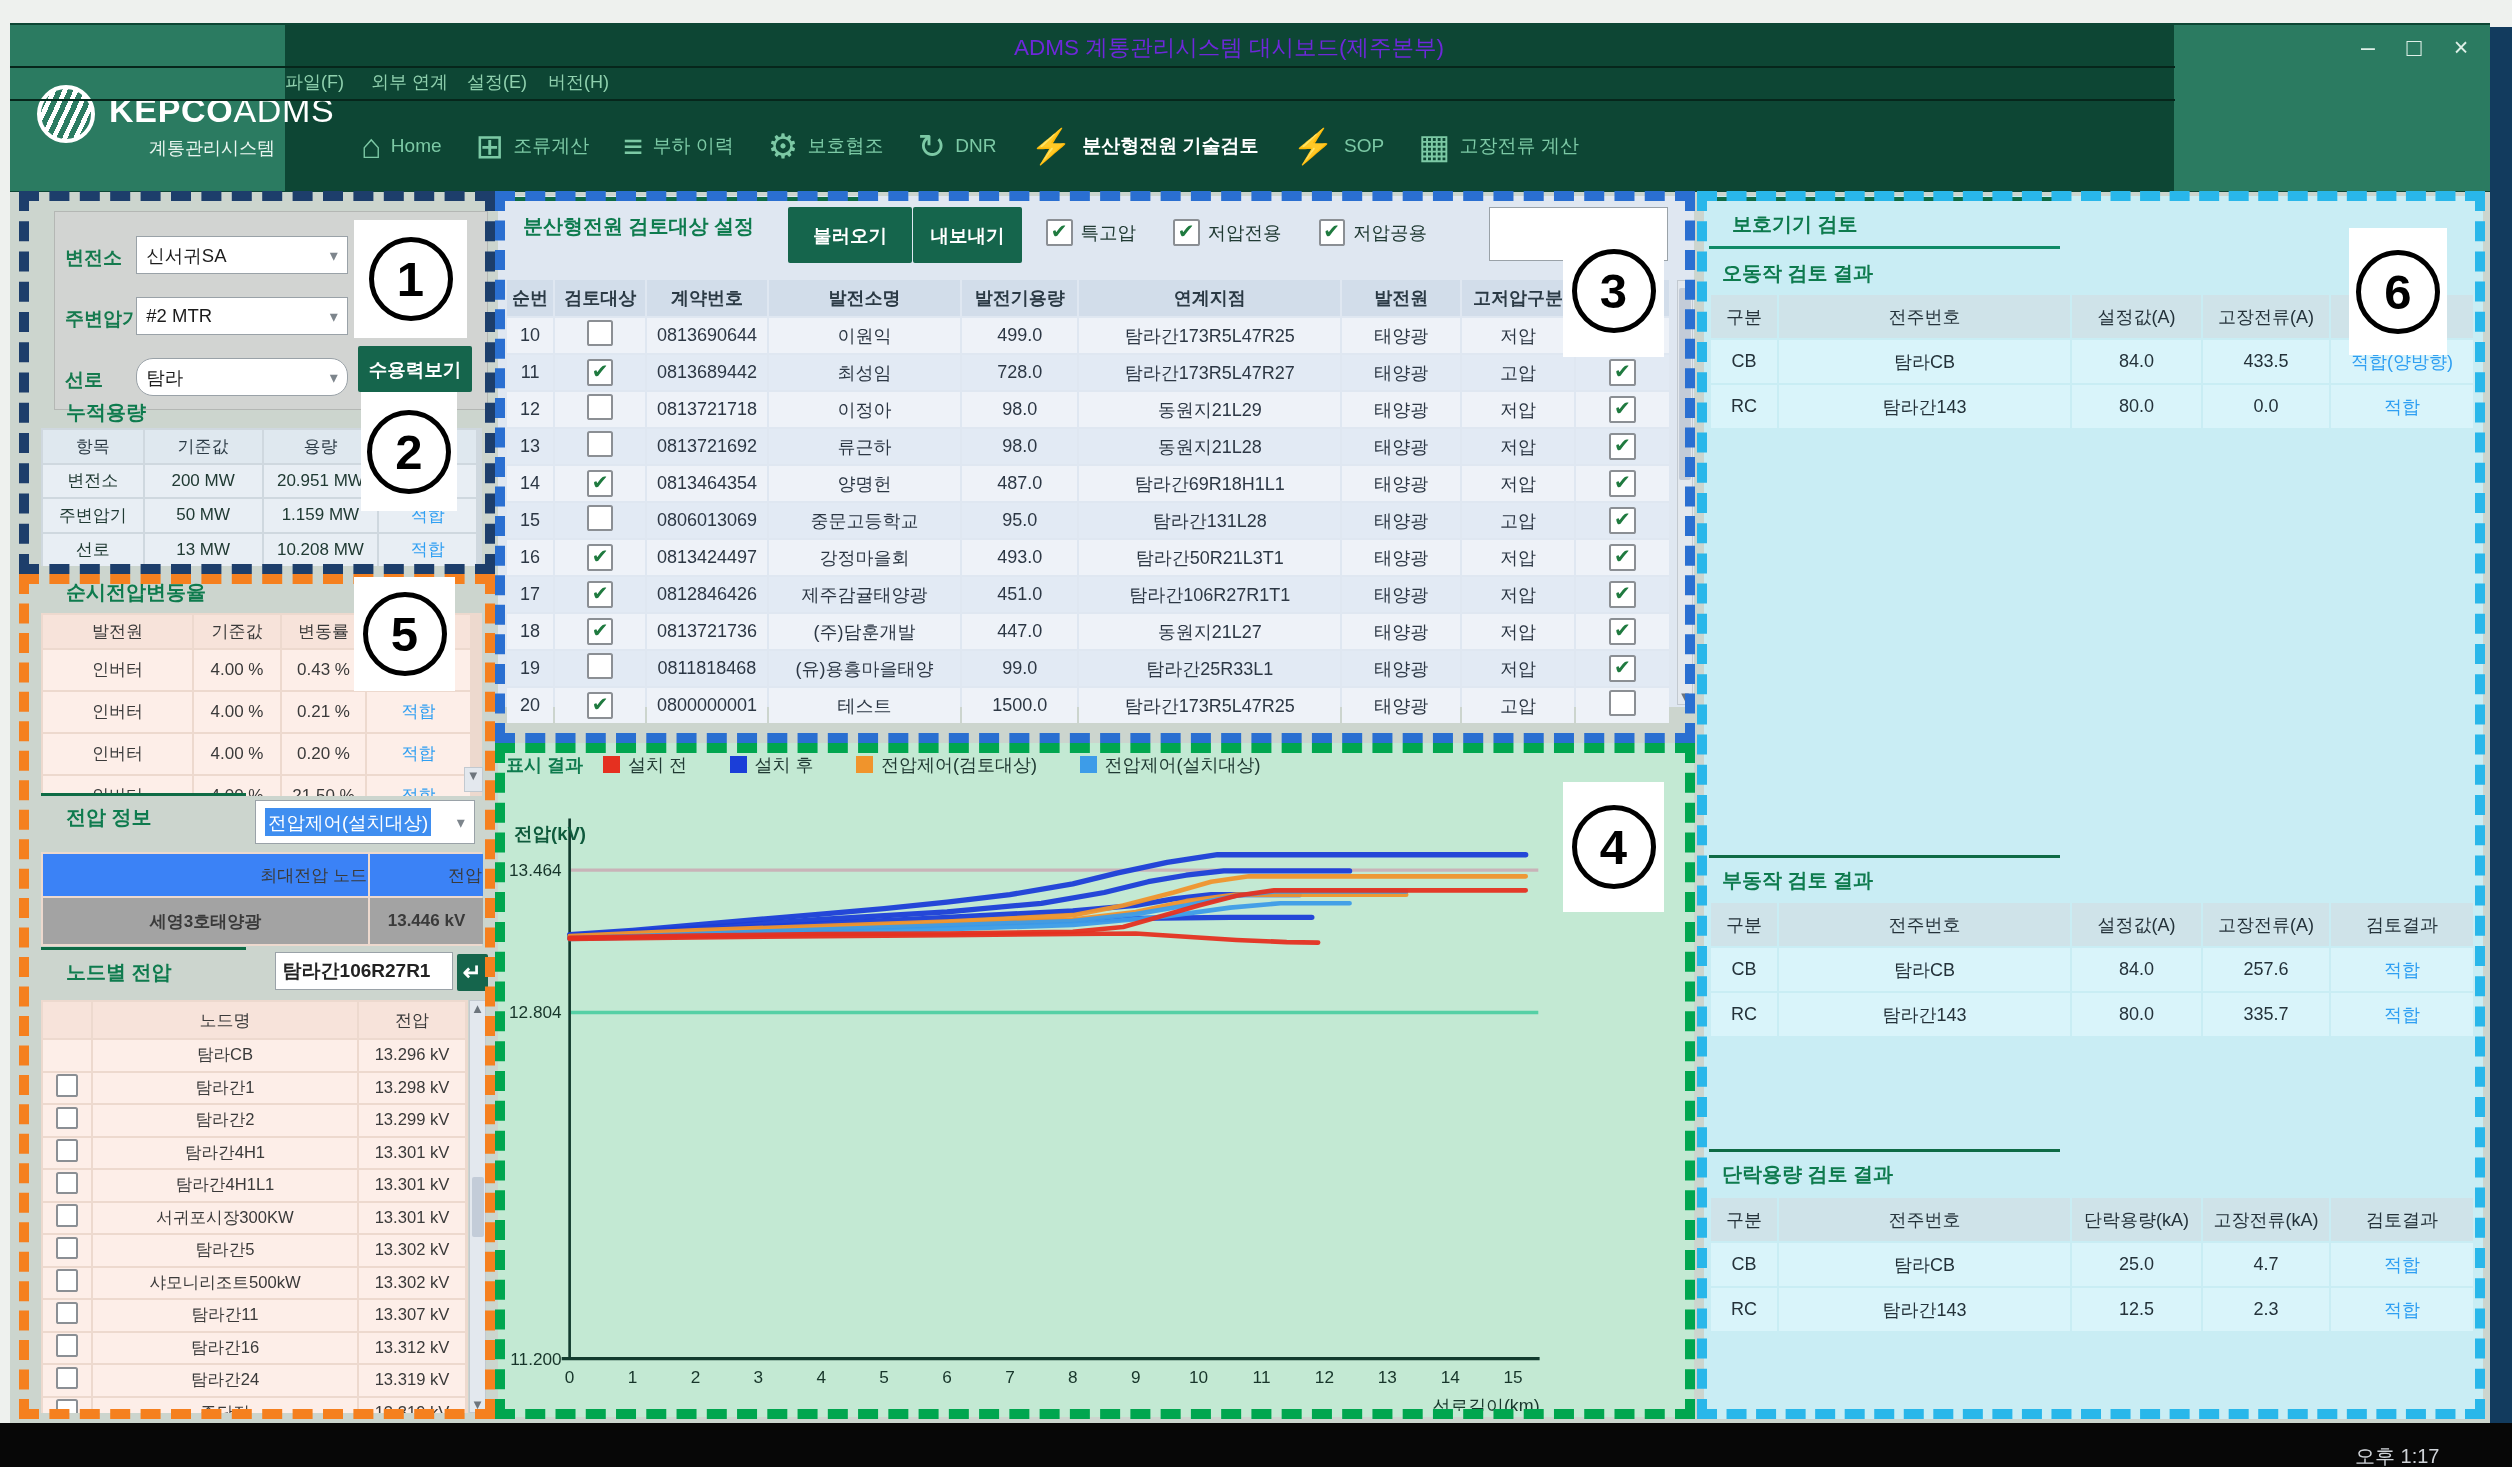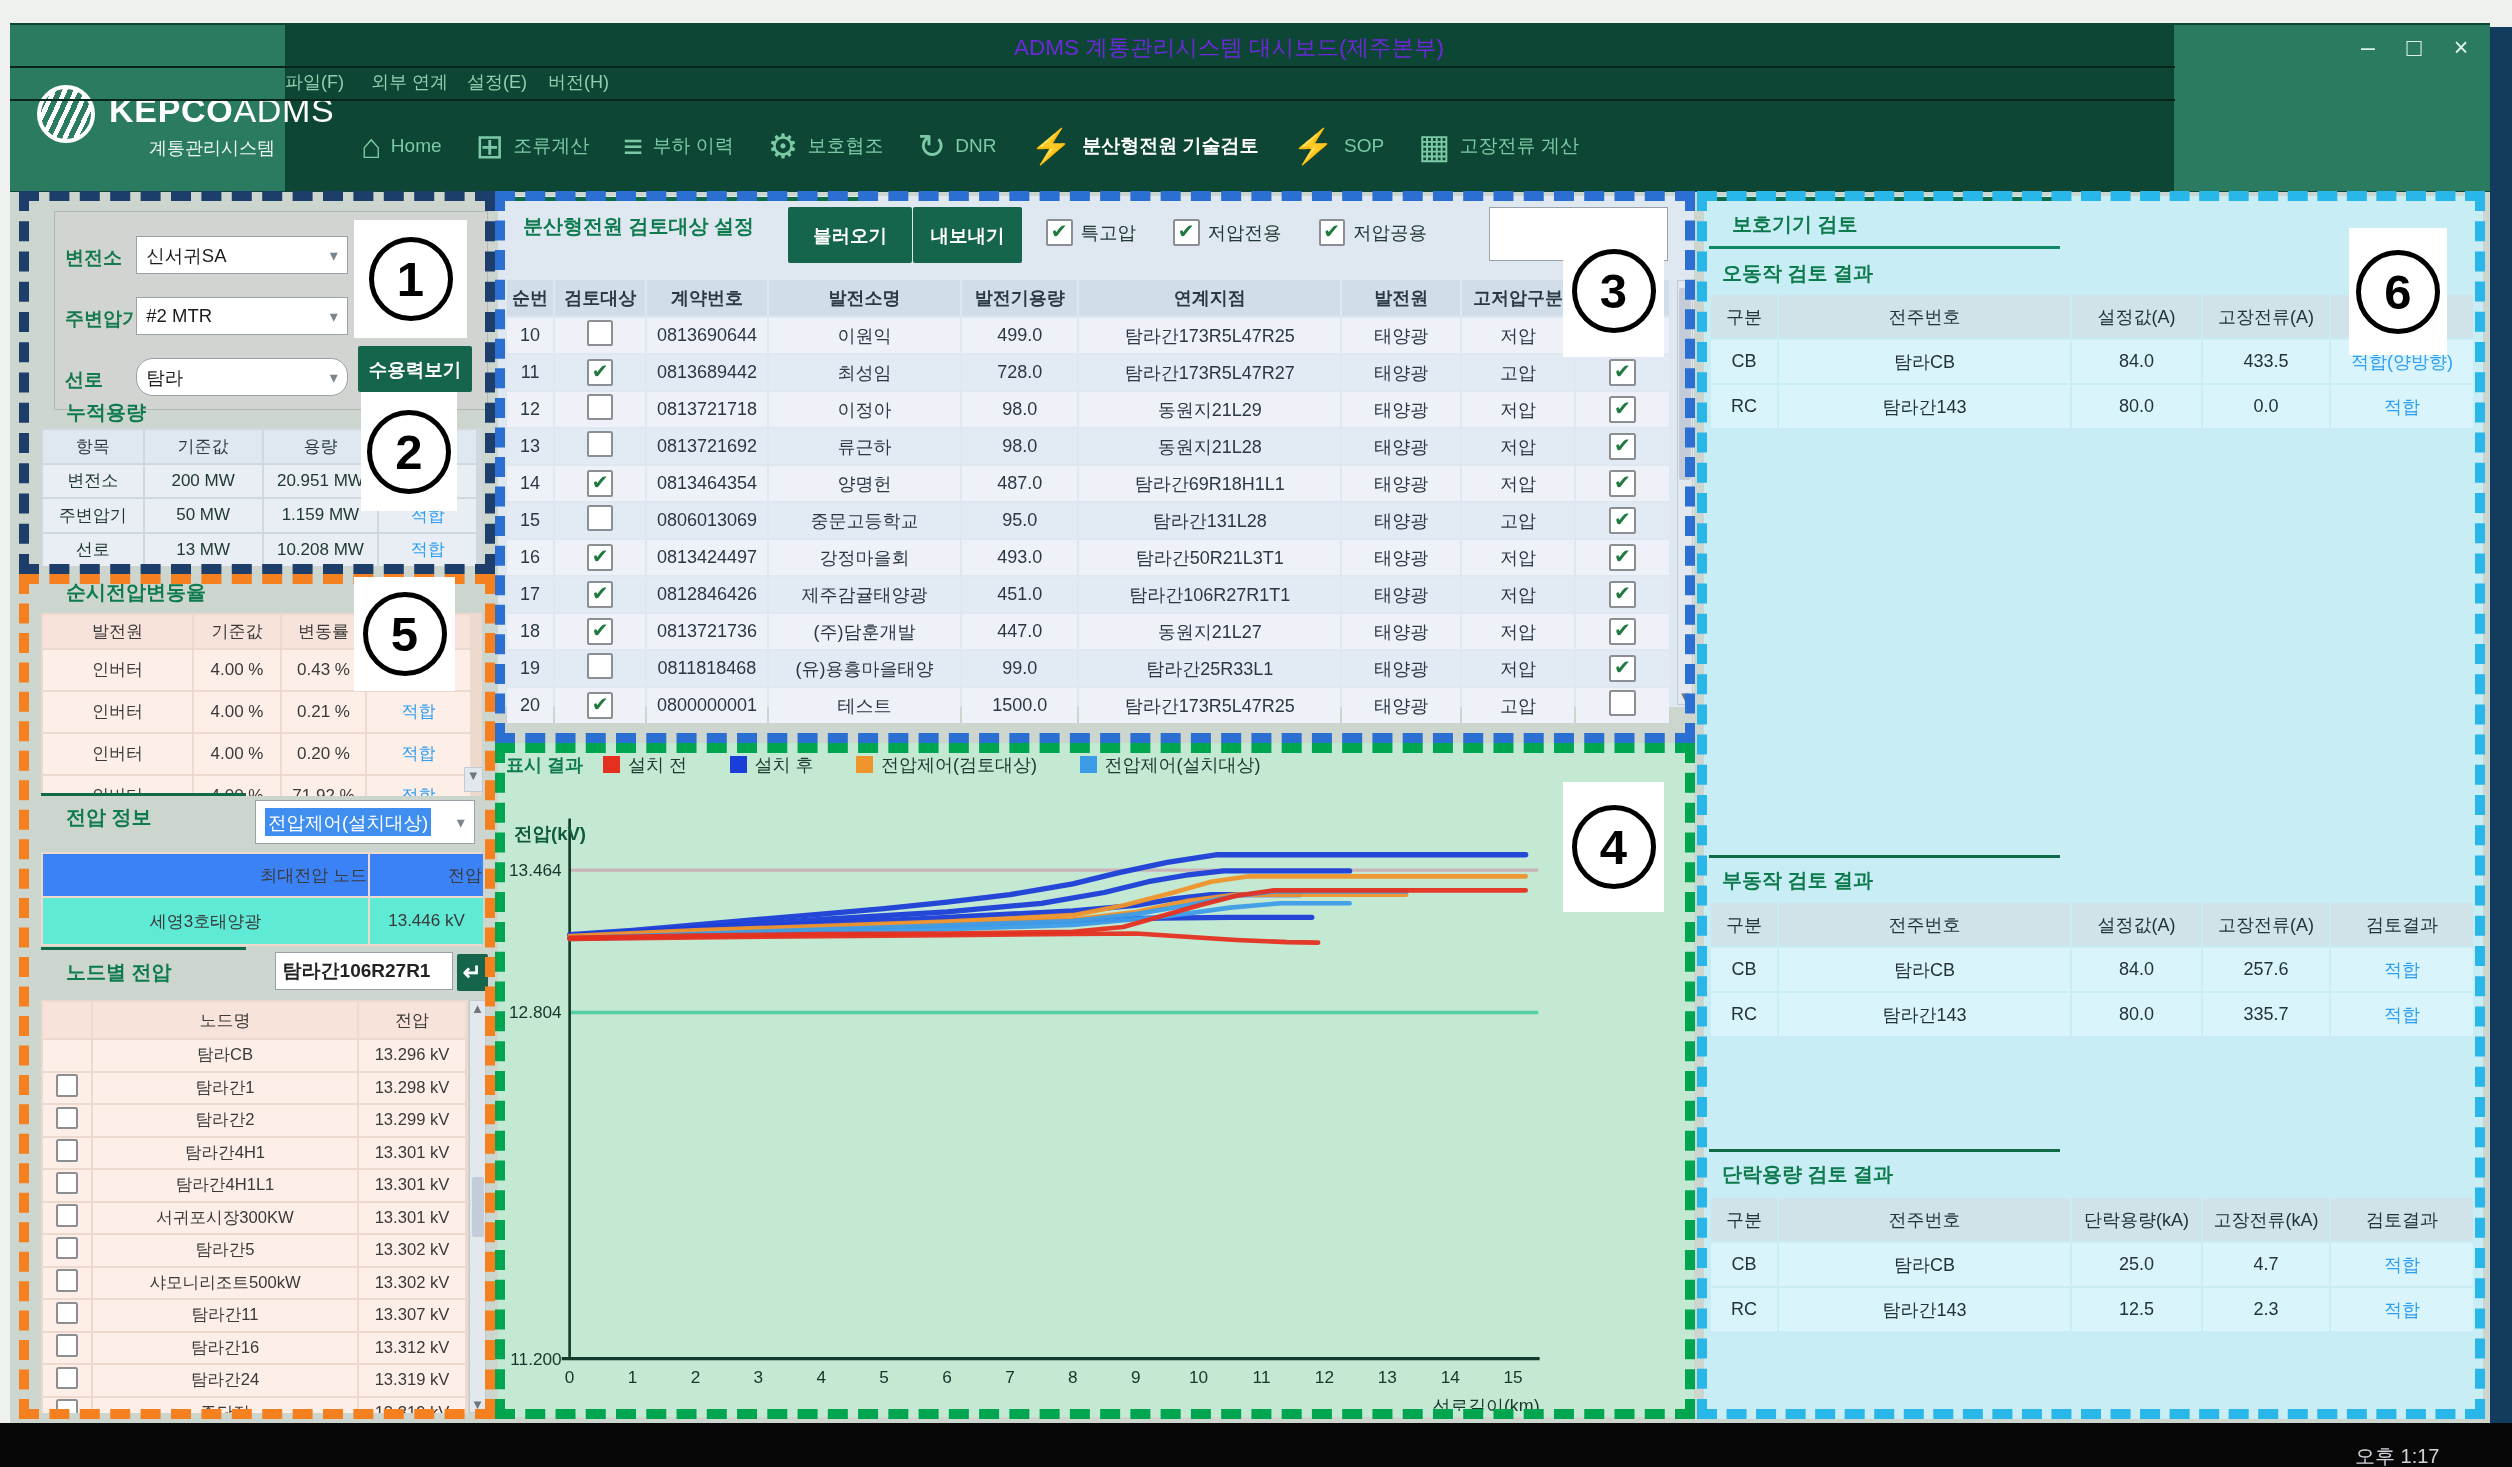--- a/index.html
+++ b/index.html
@@ -48,21 +48,21 @@
   #t3 tbody tr:nth-child(even) td{background:#e2eaf4;}
 
   
   .ltbl th{font-size:17px;font-weight:bold;height:30.5px;margin-left:44px;}
   .ltbl td{font-size:17px;height:30.5px;}
   #t2 th{background:#dfe8ef;color:#2b3a45;}
   #t2 td{background:#e8eef4;color:#203a33;}
   #t5 th{background:#f7e3da;color:#3a3a3a;}
   #t5 td{background:#fdeee8;color:#3a3a3a;height:38px;}
   #tmax th{background:#3b82f6;color:#3a3a3a;height:40px;text-align:right;}
-  #tmax td{background:#5eead4;color:#3a3a3a;height:44px;}
+  #tmax td{background:#a3a3a3;color:#3a3a3a;height:44px;font-weight:bold;}
   #tnode th{background:#f7e3da;color:#3a3a3a;height:34px;}
   #tnode td{background:#fdeee8;color:#3a3a3a;height:28.5px;font-size:16.6px;}
   #tnode .cb{width:18.5px;height:18.5px;line-height:17px;}
 
   
   .ctbl th{background:#cfe3e9;color:#24323a;font-size:18px;font-weight:bold;height:41px;}
   .ctbl td{background:#d9f4fa;color:#24323a;font-size:18px;height:41px;}
 
   .paneltitle{color:#0e7b4e;font-size:20px;font-weight:bold;white-space:nowrap;}
   .greenline{background:#0e6b45;height:3.3px;}
@@ -244,21 +244,21 @@
         </tr>
         <tr>
           <td class="lbl">인버터</td>
           <td class="val">4.00 %</td>
           <td class="val">0.20 %</td>
           <td class="res">적합</td>
         </tr>
         <tr>
           <td class="lbl">인버터</td>
           <td class="val">4.00 %</td>
-          <td class="val">71.92 %</td>
+          <td class="val">21.50 %</td>
           <td class="res">적합</td>
         </tr>
       </tbody>
     </table>
 </div>
 <div class="abs scrolltrack" style="left:464px;top:767px;width:18.5px;height:25px;">▼</div>
 
 <div class="abs greenline" style="left:41px;top:793px;width:205px;"></div>
 <span class="abs paneltitle" style="left:66px;top:804px;">전압 정보</span>
 <div class="abs dropdown" style="left:255px;top:800px;width:220px;height:44px;">

